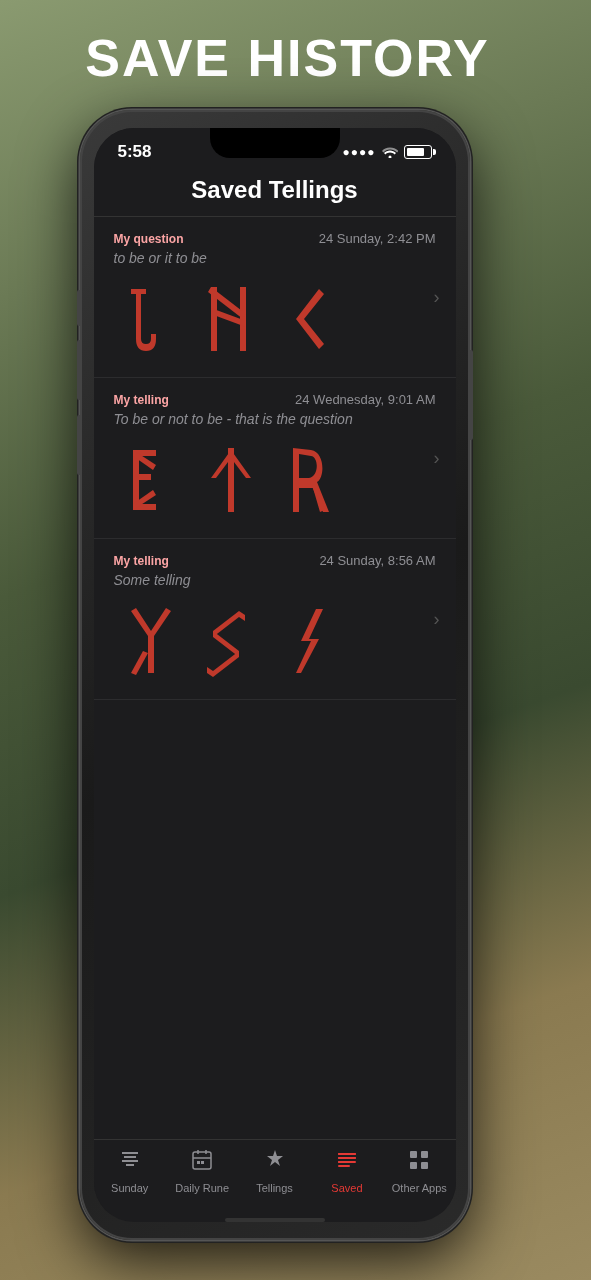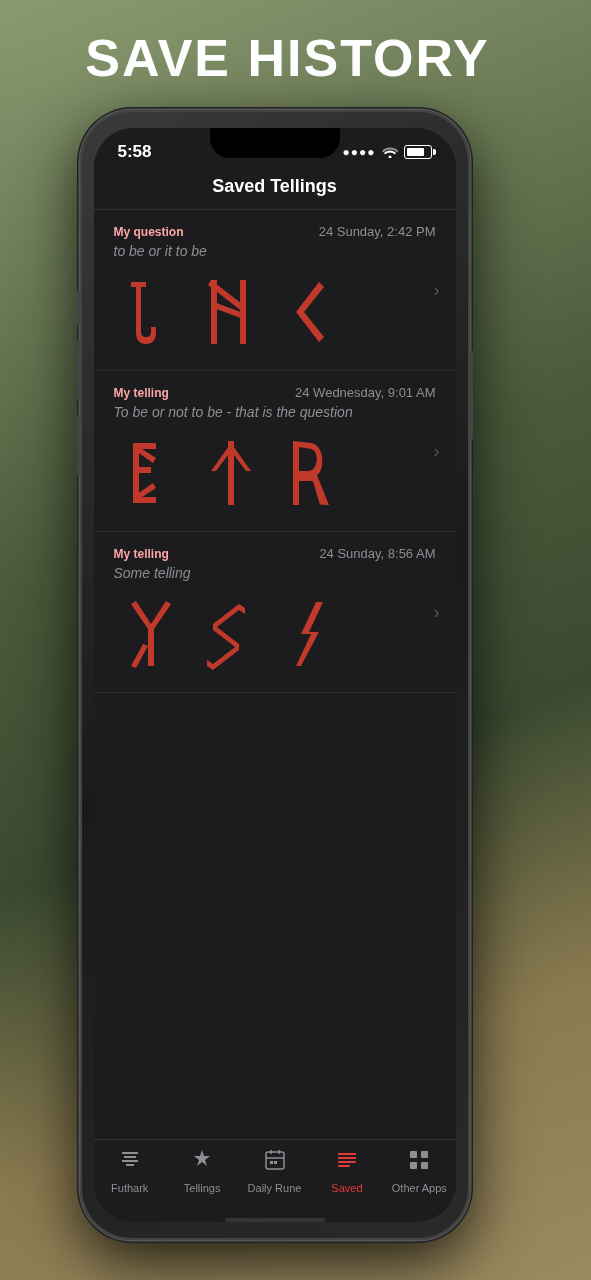--- a/index.html
+++ b/index.html
@@ -129,21 +129,21 @@
       width: 130px;
       height: 30px;
       background: #000;
       border-radius: 0 0 20px 20px;
       z-index: 100;
     }
 
     
     .nav-title {
       text-align: center;
-      font-size: 18px;
+      font-size: 24px;
       font-weight: 600;
       color: #fff;
       padding: 8px 0 12px;
       border-bottom: 0.5px solid #333;
     }
 
     
     .content {
       flex: 1;
       overflow-y: auto;
@@ -462,44 +462,44 @@
           <div style="height: 200px;"></div>
         </div>
 
         <div class="tab-bar">
           <div class="tab-item">
             <span class="tab-icon">
               <svg width="24" height="24" viewBox="0 0 24 24" fill="#8e8e93">
                 <path d="M4 4h16v2H4zm2 4h12v2H6zm-2 4h16v2H4zm4 4h8v2H8z"></path>
               </svg>
             </span>
-            <span class="tab-label">Futhark</span>
-          </div>
-          <div class="tab-item">
-            <span class="tab-icon">
-              <svg width="24" height="24" viewBox="0 0 24 24" fill="#8e8e93">
-                <path d="M12 2 L10 8 L4 8 L9 12 L7 18 L12 14 L17 18 L15 12 L20 8 L14 8 Z"></path>
-              </svg>
-            </span>
-            <span class="tab-label">Tellings</span>
+            <span class="tab-label">Sunday</span>
           </div>
           <div class="tab-item">
             <span class="tab-icon">
               <svg width="24" height="24" viewBox="0 0 24 24" fill="#8e8e93">
                 <rect x="3" y="4" width="18" height="17" rx="2" ry="2" stroke="#8e8e93" stroke-width="1.5" fill="none"></rect>
                 <line x1="16" y1="2" x2="16" y2="6" stroke="#8e8e93" stroke-width="1.5"></line>
                 <line x1="8" y1="2" x2="8" y2="6" stroke="#8e8e93" stroke-width="1.5"></line>
                 <line x1="3" y1="10" x2="21" y2="10" stroke="#8e8e93" stroke-width="1.5"></line>
                 <rect x="7" y="13" width="3" height="3" fill="#8e8e93"></rect>
                 <rect x="11" y="13" width="3" height="3" fill="#8e8e93"></rect>
               </svg>
             </span>
             <span class="tab-label">Daily Rune</span>
           </div>
           <div class="tab-item">
+            <span class="tab-icon">
+              <svg width="24" height="24" viewBox="0 0 24 24" fill="#8e8e93">
+                <path d="M12 2 L10 8 L4 8 L9 12 L7 18 L12 14 L17 18 L15 12 L20 8 L14 8 Z"></path>
+              </svg>
+            </span>
+            <span class="tab-label">Tellings</span>
+          </div>
+          <div class="tab-item">
             <span class="tab-icon active">
               <svg width="24" height="24" viewBox="0 0 24 24" fill="#e53935">
                 <path d="M4 6h16M4 10h16M4 14h10" stroke="#e53935" stroke-width="2" stroke-linecap="round" fill="none"></path>
                 <path d="M4 6h16M4 10h16M4 14h16M4 18h10" stroke="#e53935" stroke-width="2" stroke-linecap="round" fill="none"></path>
               </svg>
             </span>
             <span class="tab-label active">Saved</span>
           </div>
           <div class="tab-item">
             <span class="tab-icon">

